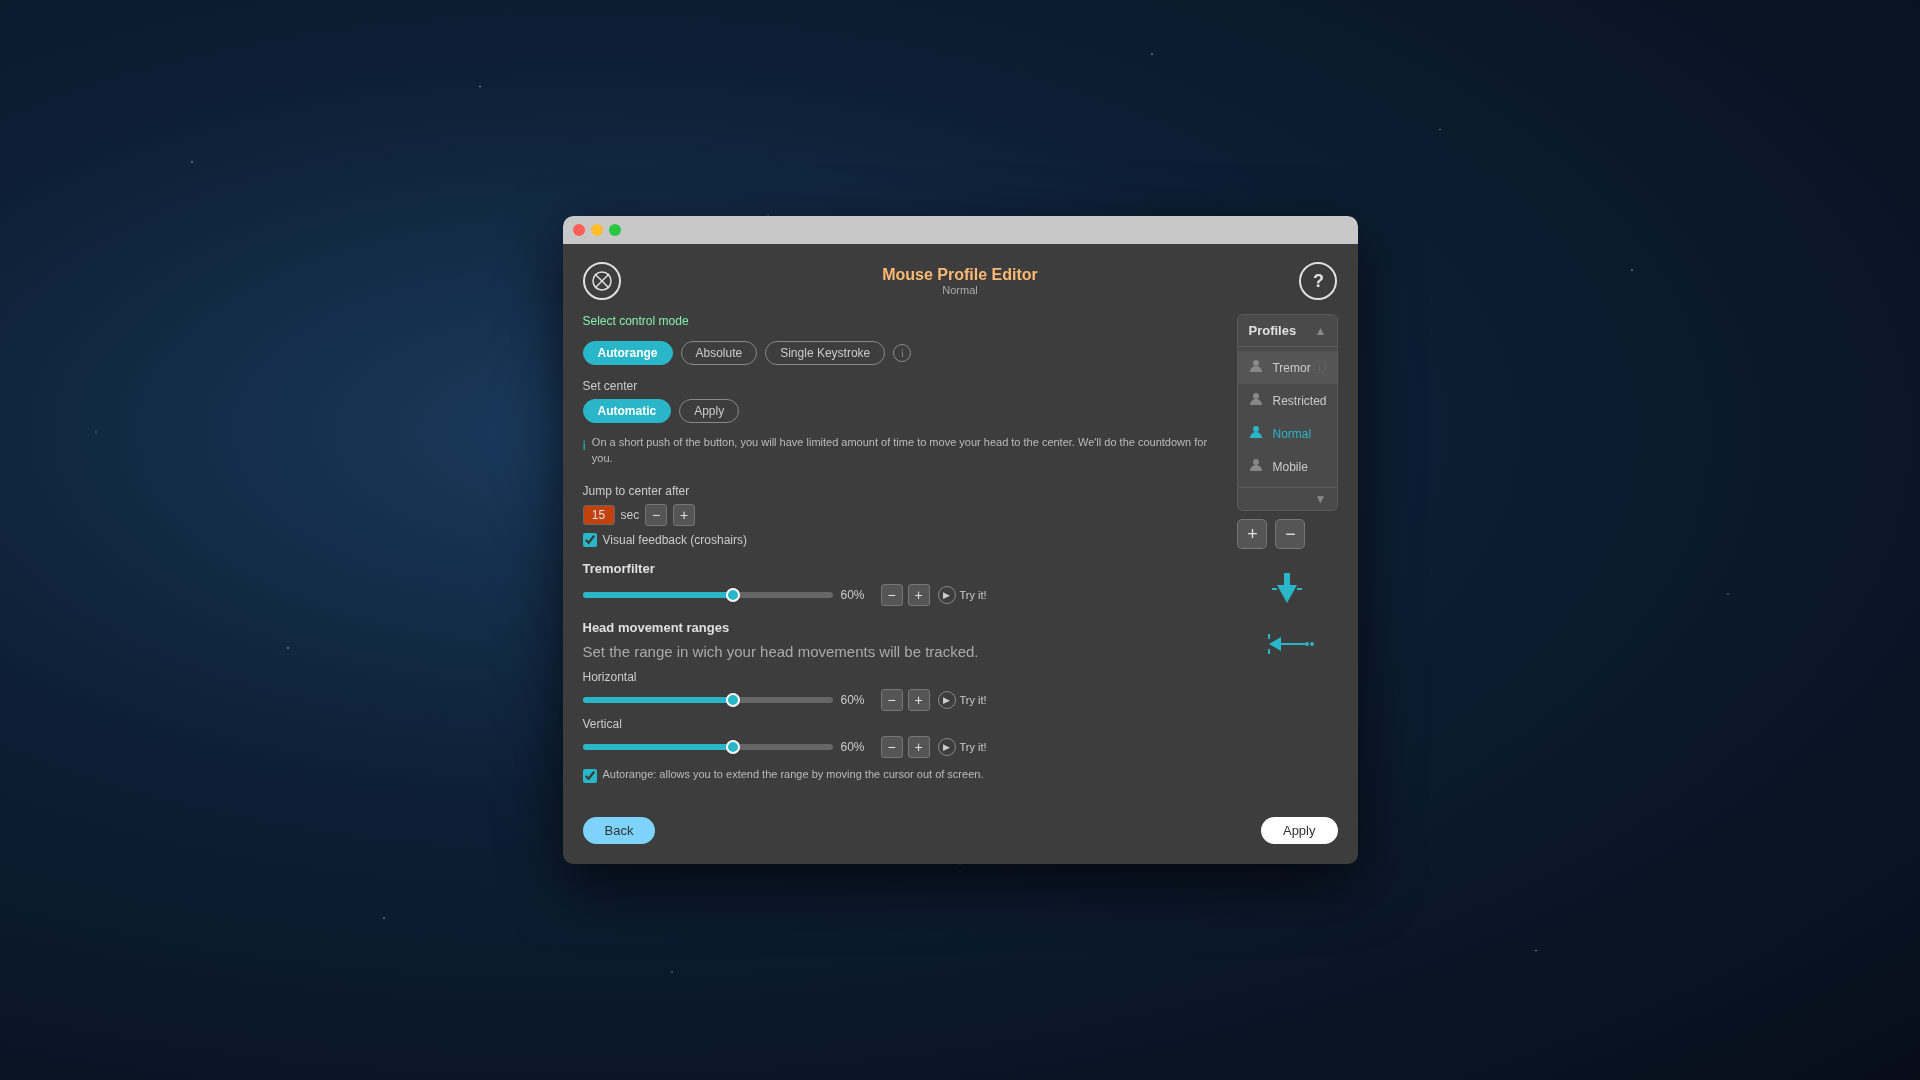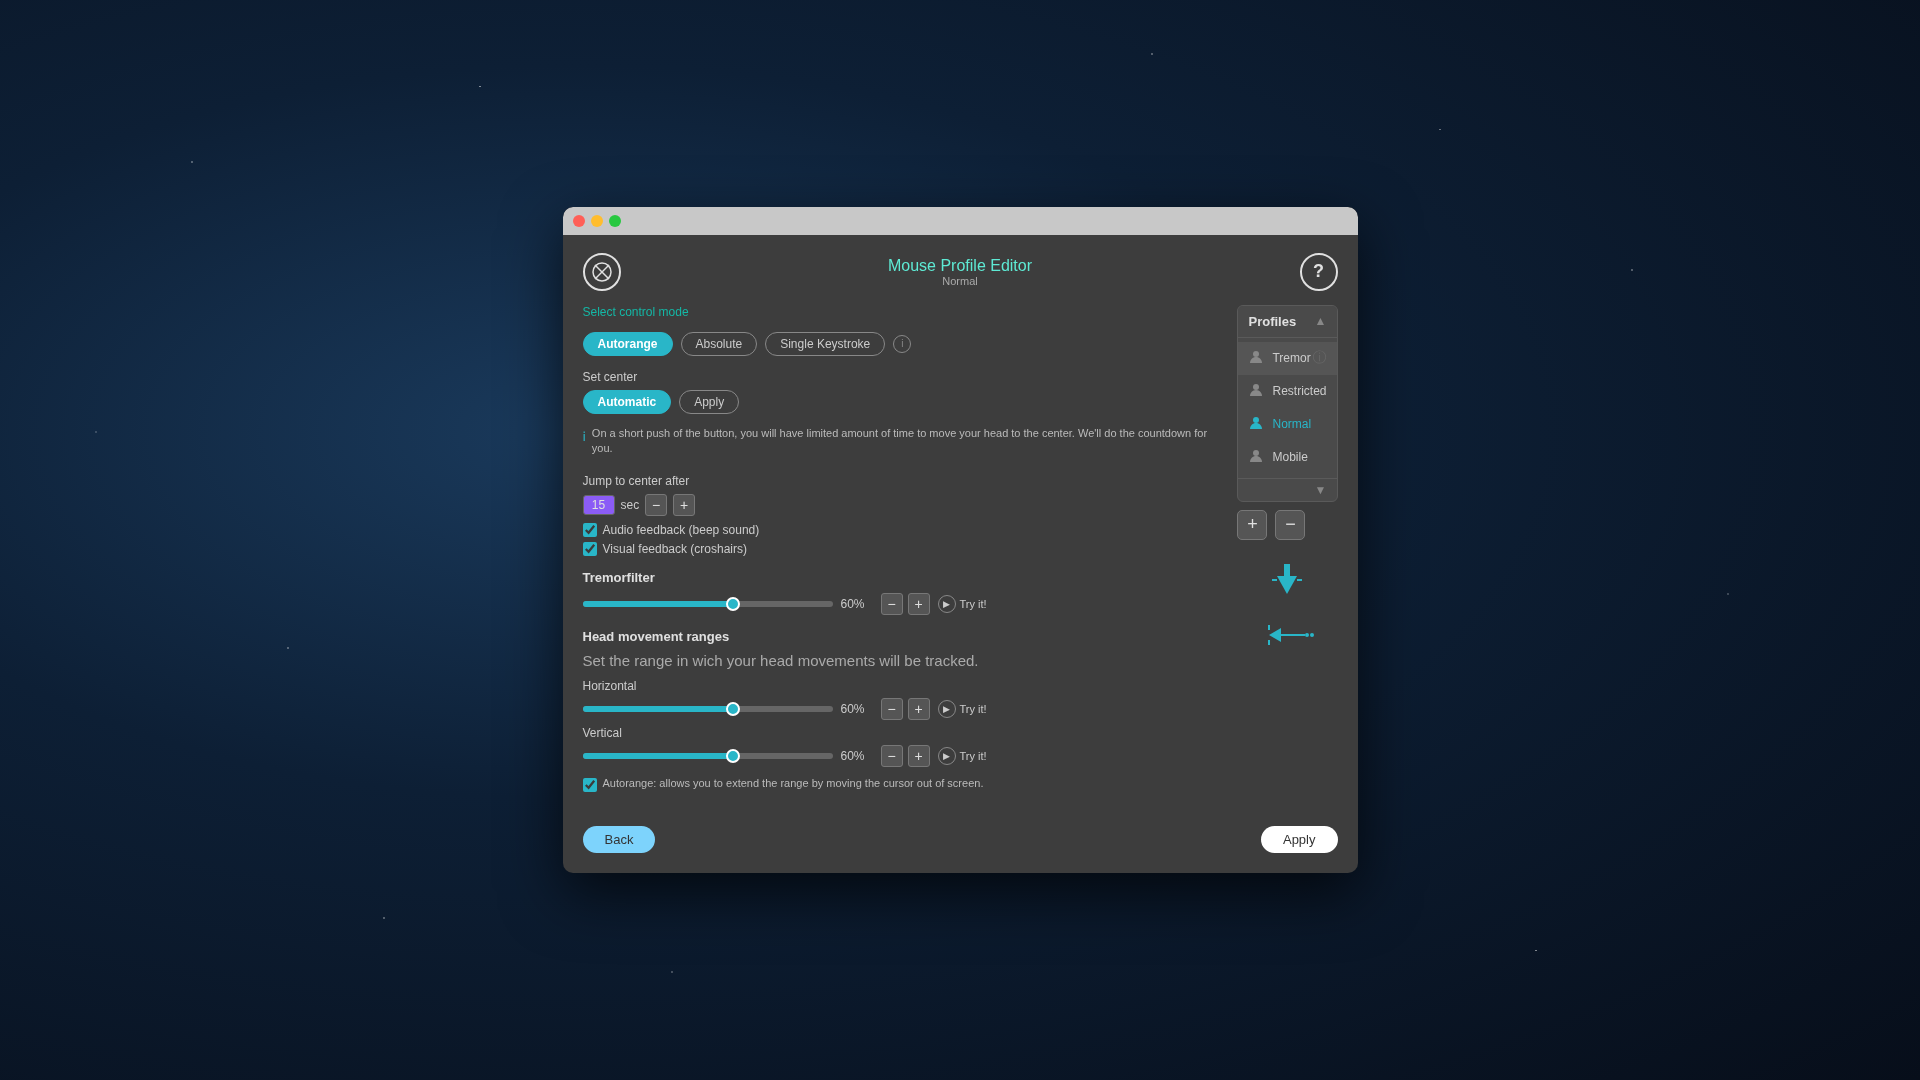--- a/index.html
+++ b/index.html
@@ -99,22 +99,22 @@
       color: #e0e0e0;
       font-size: 18px;
     }
 
     .header-title {
       text-align: center;
     }
 
     .header-title h1 {
       font-size: 16px;
-      font-weight: 400;
-      color: #5eead4;
+      font-weight: 700;
+      color: #fdba74;
     }
 
     .header-title p {
       font-size: 11px;
       color: #aaa;
     }
 
     .help-btn {
       width: 38px;
       height: 38px;
@@ -134,21 +134,21 @@
       display: flex;
       gap: 14px;
     }
 
     .left-panel {
       flex: 1;
     }
 
     .section-label {
       font-size: 12px;
-      color: #14b8a6;
+      color: #86efac;
       margin-bottom: 13px;
       font-weight: 500;
     }
 
     .control-mode-row {
       display: flex;
       align-items: center;
       gap: 8px;
       margin-bottom: 14px;
     }
@@ -225,21 +225,21 @@
     }
 
     .counter-row {
       display: flex;
       align-items: center;
       gap: 6px;
       margin-bottom: 7px;
     }
 
     .counter-val {
-      background: #8b5cf6;
+      background: #c2410c;
       border: 1px solid #666;
       color: #e0e0e0;
       font-size: 12px;
       width: 32px;
       text-align: center;
       padding: 2px 4px;
       border-radius: 3px;
     }
 
     .counter-label {
@@ -593,24 +593,20 @@
         <div class="jump-section">
           <div class="sub-section-label">Jump to center after</div>
           <div class="counter-row">
             <span class="counter-val">15</span>
             <span class="counter-label">sec</span>
             <button class="counter-btn">−</button>
             <button class="counter-btn">+</button>
           </div>
           <div class="checkbox-row">
             <input type="checkbox" checked="" style="">
-            <span class="checkbox-label">Audio feedback (beep sound)</span>
-          </div>
-          <div class="checkbox-row">
-            <input type="checkbox" checked="" style="">
             <span class="checkbox-label">Visual feedback (croshairs)</span>
           </div>
         </div>
 
         <div class="tremorfilter-section">
           <div class="section-heading">Tremorfilter</div>
           <div class="slider-row">
             <div class="slider-track">
               <div class="slider-fill" style="width:60%"></div>
               <div class="slider-thumb" style="left:calc(60% - 7px)"></div>

